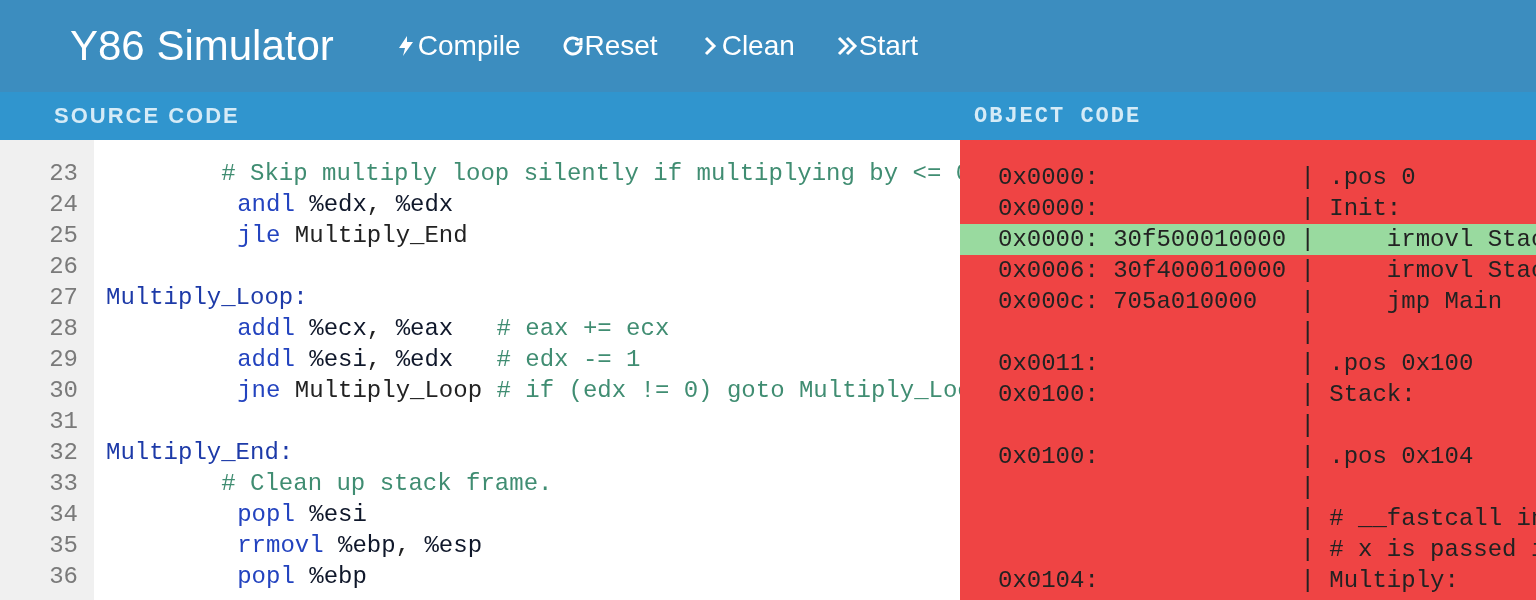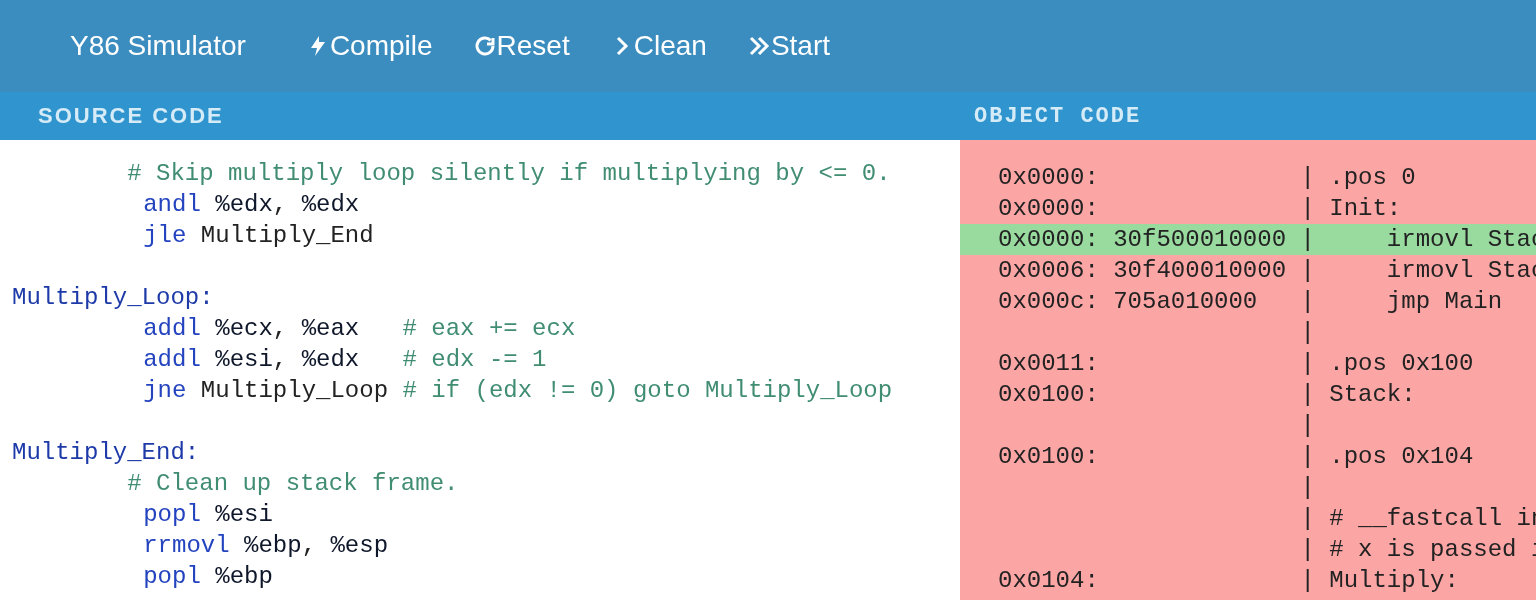--- a/index.html
+++ b/index.html
@@ -6,54 +6,54 @@
   html, body { width: 1536px; height: 600px; overflow: hidden; font-family: "Segoe UI", "Helvetica Neue", Arial, sans-serif; }
   .topbar {
     height: 92px;
     background: #3c8dbf;
     display: flex;
     align-items: center;
     padding-left: 70px;
     gap: 40px;
     color: #fff;
   }
-  .app-title { font-size: 28px; font-weight: 400; margin-right: 20px; }
+  .app-title { font-size: 42px; font-weight: 400; margin-right: 20px; }
   .tool-btn {
     display: inline-flex;
     align-items: center;
     gap: 0;
     font-size: 28px;
     font-weight: 300;
     color: #fff;
     cursor: pointer;
   }
   .tool-btn .icon { display: inline-flex; width: 24px; height: 24px; }
   .subhead {
     height: 48px;
     background: #3095ce;
     display: flex;
     align-items: center;
     color: #e1eef8;
   }
-  .subhead .col-left { width: 960px; padding-left: 38px; }
+  .subhead .col-left { width: 960px; padding-left: 54px; }
   .subhead .col-right { flex: 1; padding-left: 14px; font-family: Liberation Mono, monospace; }
   .subhead h2 { font-size: 22px; font-weight: 700; letter-spacing: 2px; color: #d5ebf7; }
   .main { display: flex; height: calc(600px - 92px - 48px); background: #fff; }
   .source { width: 960px; display: flex; font-family: "Consolas","Menlo","Courier New",monospace; font-size: 24px; line-height: 31px; }
   .gutter { width: 94px; background: #f0f0f0; color: #7a7a7a; text-align: right; padding: 18px 16px 0 0; }
   .gutter div { height: 31px; }
   .code { flex: 1; padding: 18px 0 0 12px; white-space: pre; overflow: hidden; }
   .code .line { height: 31px; }
   .tok-cmt { color: #408d72; }
   .tok-ins { color: #2343bf; margin-left: 16px; }
   .tok-reg { color: #0f172a; }
   .tok-lab { color: #1d3aa8; margin-top: 36px; }
   .tok-txt { color: #222; }
   .tok-punc { color: #222; }
-  .object { flex: 1; background: #fca5a5; font-family: "Consolas","Menlo","Courier New",monospace; font-size: 24px; line-height: 31px; padding: 22px 0 12px 0; white-space: pre; overflow: hidden; color: #222; }
+  .object { flex: 1; background: #ef4444; font-family: "Consolas","Menlo","Courier New",monospace; font-size: 24px; line-height: 31px; padding: 22px 0 12px 0; white-space: pre; overflow: hidden; color: #222; }
   .object .row { padding-left: 38px; height: 31px; }
   .object .row.hl { background: #99da9f; }
 </style>
 </head>
 <body>
 
 <div class="topbar">
   <div class="app-title">Y86 Simulator</div>
 
   <div class="tool-btn">
@@ -99,16 +99,32 @@
   <div class="col-left">
       <h2>SOURCE CODE</h2>
     </div>
   <div class="col-right">
       <h2>OBJECT CODE</h2>
     </div>
 </div>
 
 <div class="main">
   <div class="source">
+    <div class="gutter" id="gutter">
+        <div>23</div>
+        <div>24</div>
+        <div>25</div>
+        <div>26</div>
+        <div>27</div>
+        <div>28</div>
+        <div>29</div>
+        <div>30</div>
+        <div>31</div>
+        <div>32</div>
+        <div>33</div>
+        <div>34</div>
+        <div>35</div>
+        <div>36</div>
+      </div>
     <div class="code" id="code"><div class="line"><span class="tok-txt">        </span><span class="tok-cmt"># Skip multiply loop silently if multiplying by &lt;= 0.</span></div><div class="line"><span class="tok-txt">        </span><span class="tok-ins">andl</span><span class="tok-txt"> </span><span class="tok-reg">%edx</span><span class="tok-punc">, </span><span class="tok-reg">%edx</span></div><div class="line"><span class="tok-txt">        </span><span class="tok-ins">jle</span><span class="tok-txt"> Multiply_End</span></div><div class="line"></div><div class="line"><span class="tok-lab">Multiply_Loop:</span></div><div class="line"><span class="tok-txt">        </span><span class="tok-ins">addl</span><span class="tok-txt"> </span><span class="tok-reg">%ecx</span><span class="tok-punc">, </span><span class="tok-reg">%eax</span><span class="tok-txt">   </span><span class="tok-cmt"># eax += ecx</span></div><div class="line"><span class="tok-txt">        </span><span class="tok-ins">addl</span><span class="tok-txt"> </span><span class="tok-reg">%esi</span><span class="tok-punc">, </span><span class="tok-reg">%edx</span><span class="tok-txt">   </span><span class="tok-cmt"># edx -= 1</span></div><div class="line"><span class="tok-txt">        </span><span class="tok-ins">jne</span><span class="tok-txt"> Multiply_Loop </span><span class="tok-cmt"># if (edx != 0) goto Multiply_Loop</span></div><div class="line"></div><div class="line"><span class="tok-lab">Multiply_End:</span></div><div class="line"><span class="tok-txt">        </span><span class="tok-cmt"># Clean up stack frame.</span></div><div class="line"><span class="tok-txt">        </span><span class="tok-ins">popl</span><span class="tok-txt"> </span><span class="tok-reg">%esi</span></div><div class="line"><span class="tok-txt">        </span><span class="tok-ins">rrmovl</span><span class="tok-txt"> </span><span class="tok-reg">%ebp</span><span class="tok-punc">, </span><span class="tok-reg">%esp</span></div><div class="line"><span class="tok-txt">        </span><span class="tok-ins">popl</span><span class="tok-txt"> </span><span class="tok-reg">%ebp</span></div></div>
   </div>
   <div class="object" id="object"><div class="row">0x0000:              | .pos 0</div><div class="row">0x0000:              | Init:</div><div class="row hl">0x0000: 30f500010000 |     irmovl Stac</div><div class="row">0x0006: 30f400010000 |     irmovl Stac</div><div class="row">0x000c: 705a010000   |     jmp Main</div><div class="row">                     | </div><div class="row">0x0011:              | .pos 0x100</div><div class="row">0x0100:              | Stack:</div><div class="row">                     | </div><div class="row">0x0100:              | .pos 0x104</div><div class="row">                     | </div><div class="row">                     | # __fastcall in</div><div class="row">                     | # x is passed i</div><div class="row">0x0104:              | Multiply:</div></div>
 </div>
 
 </body></html>

